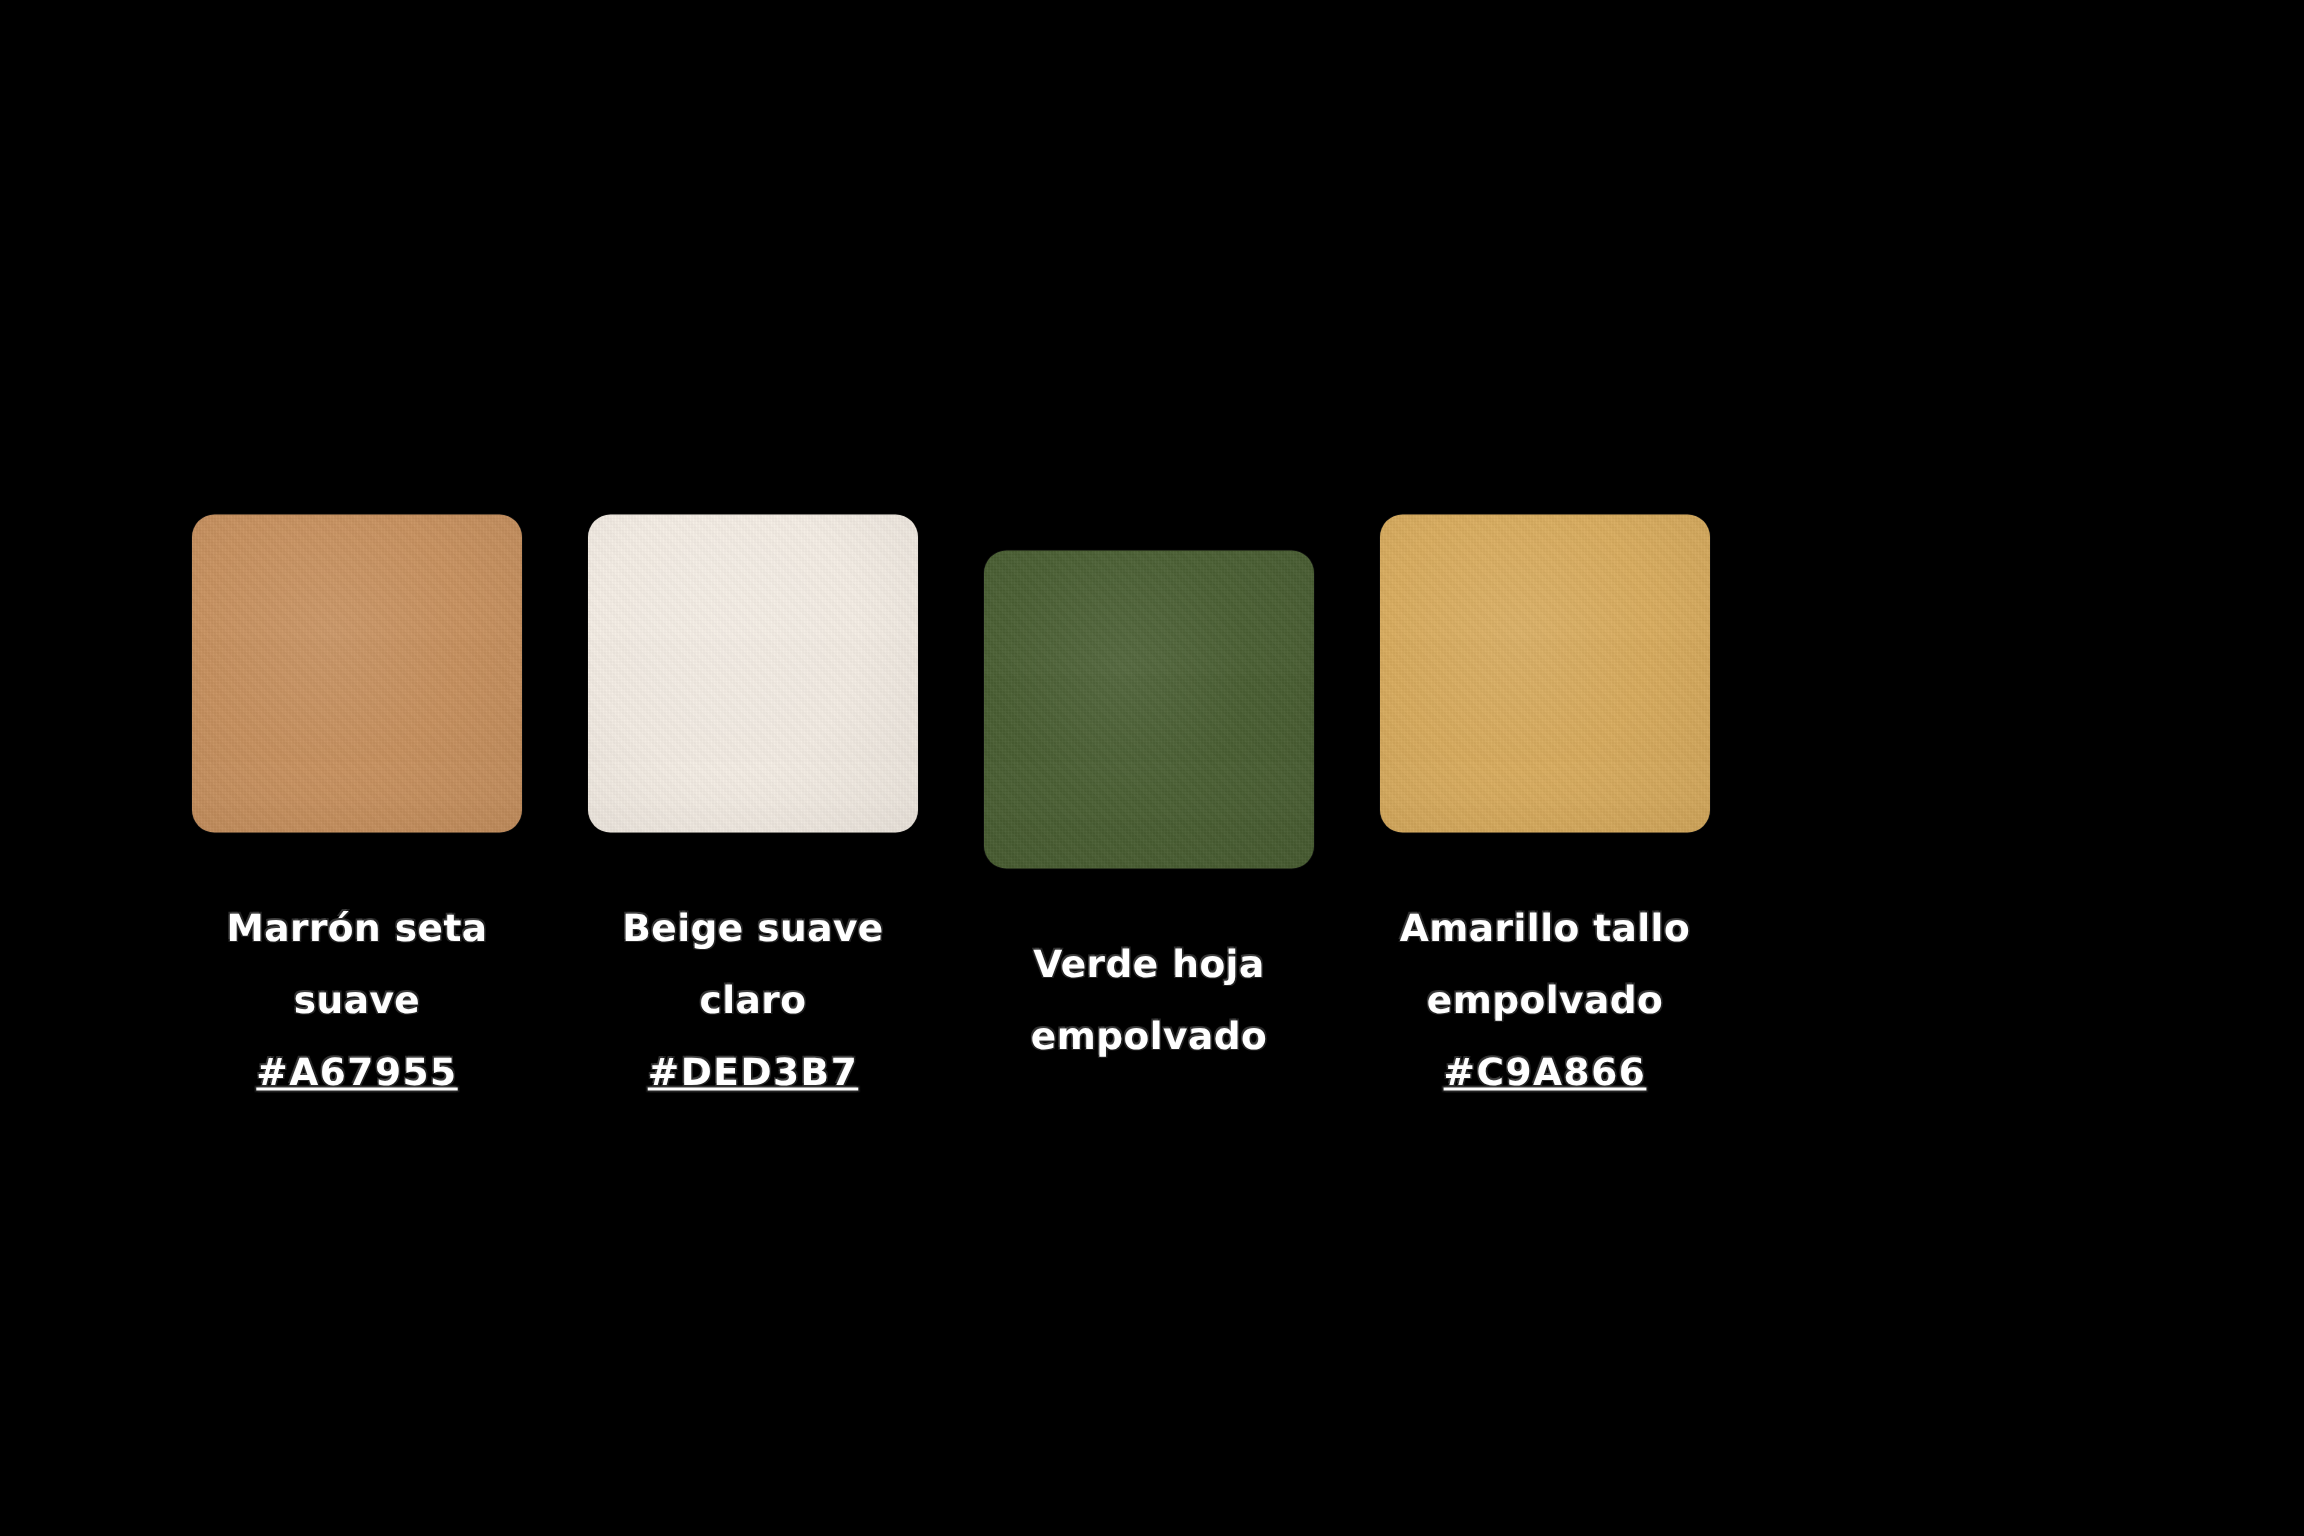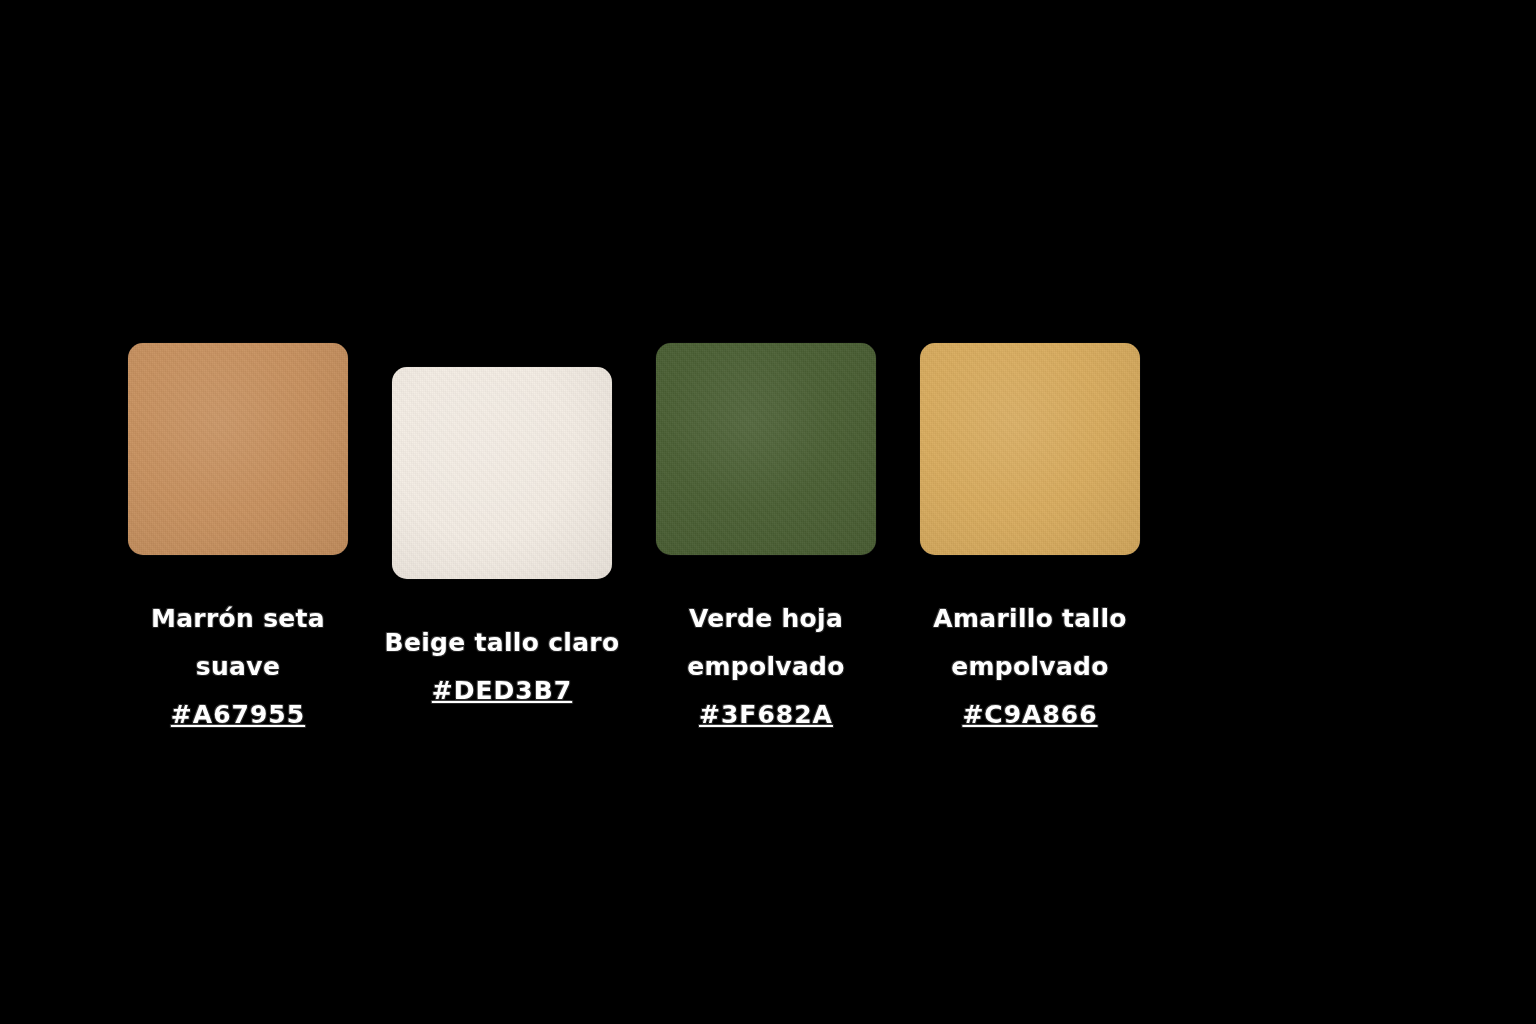--- a/index.html
+++ b/index.html
@@ -129,32 +129,31 @@
           <span class="swatch-name">Marrón seta suave</span>
           <span class="swatch-hex">#A67955</span>
         </div>
       </div>
       <div class="swatch-cell">
         <div class="swatch-chip" style="background: rgb(244, 237, 228);">
           <div class="grain"></div>
           <div class="vignette"></div>
         </div>
         <div class="swatch-caption">
-          <span class="swatch-name">Beige tallo claro</span>
+          <span class="swatch-name">Beige suave claro</span>
           <span class="swatch-hex">#DED3B7</span>
         </div>
       </div>
       <div class="swatch-cell">
         <div class="swatch-chip" style="background: rgb(74, 95, 51);">
           <div class="grain"></div>
           <div class="vignette"></div>
         </div>
         <div class="swatch-caption">
           <span class="swatch-name">Verde hoja empolvado</span>
-          <span class="swatch-hex">#3F682A</span>
         </div>
       </div>
       <div class="swatch-cell">
         <div class="swatch-chip" style="background: rgb(217, 172, 94);">
           <div class="grain"></div>
           <div class="vignette"></div>
         </div>
         <div class="swatch-caption">
           <span class="swatch-name">Amarillo tallo empolvado</span>
           <span class="swatch-hex">#C9A866</span>

